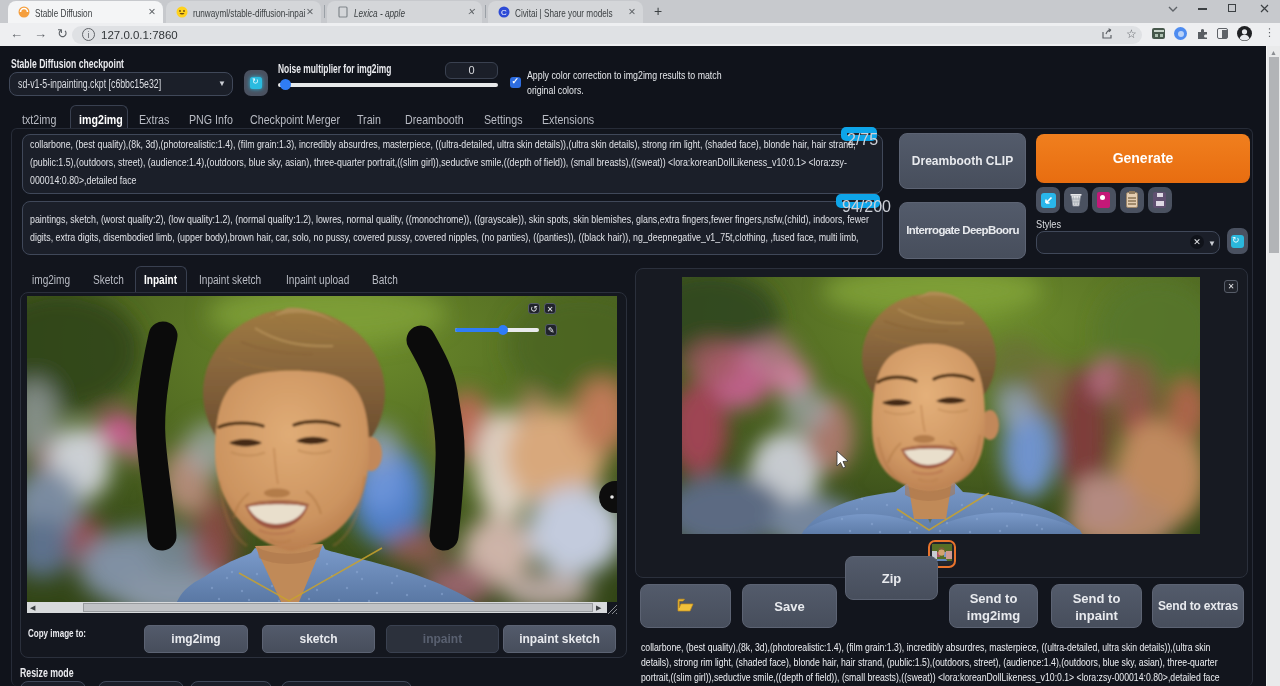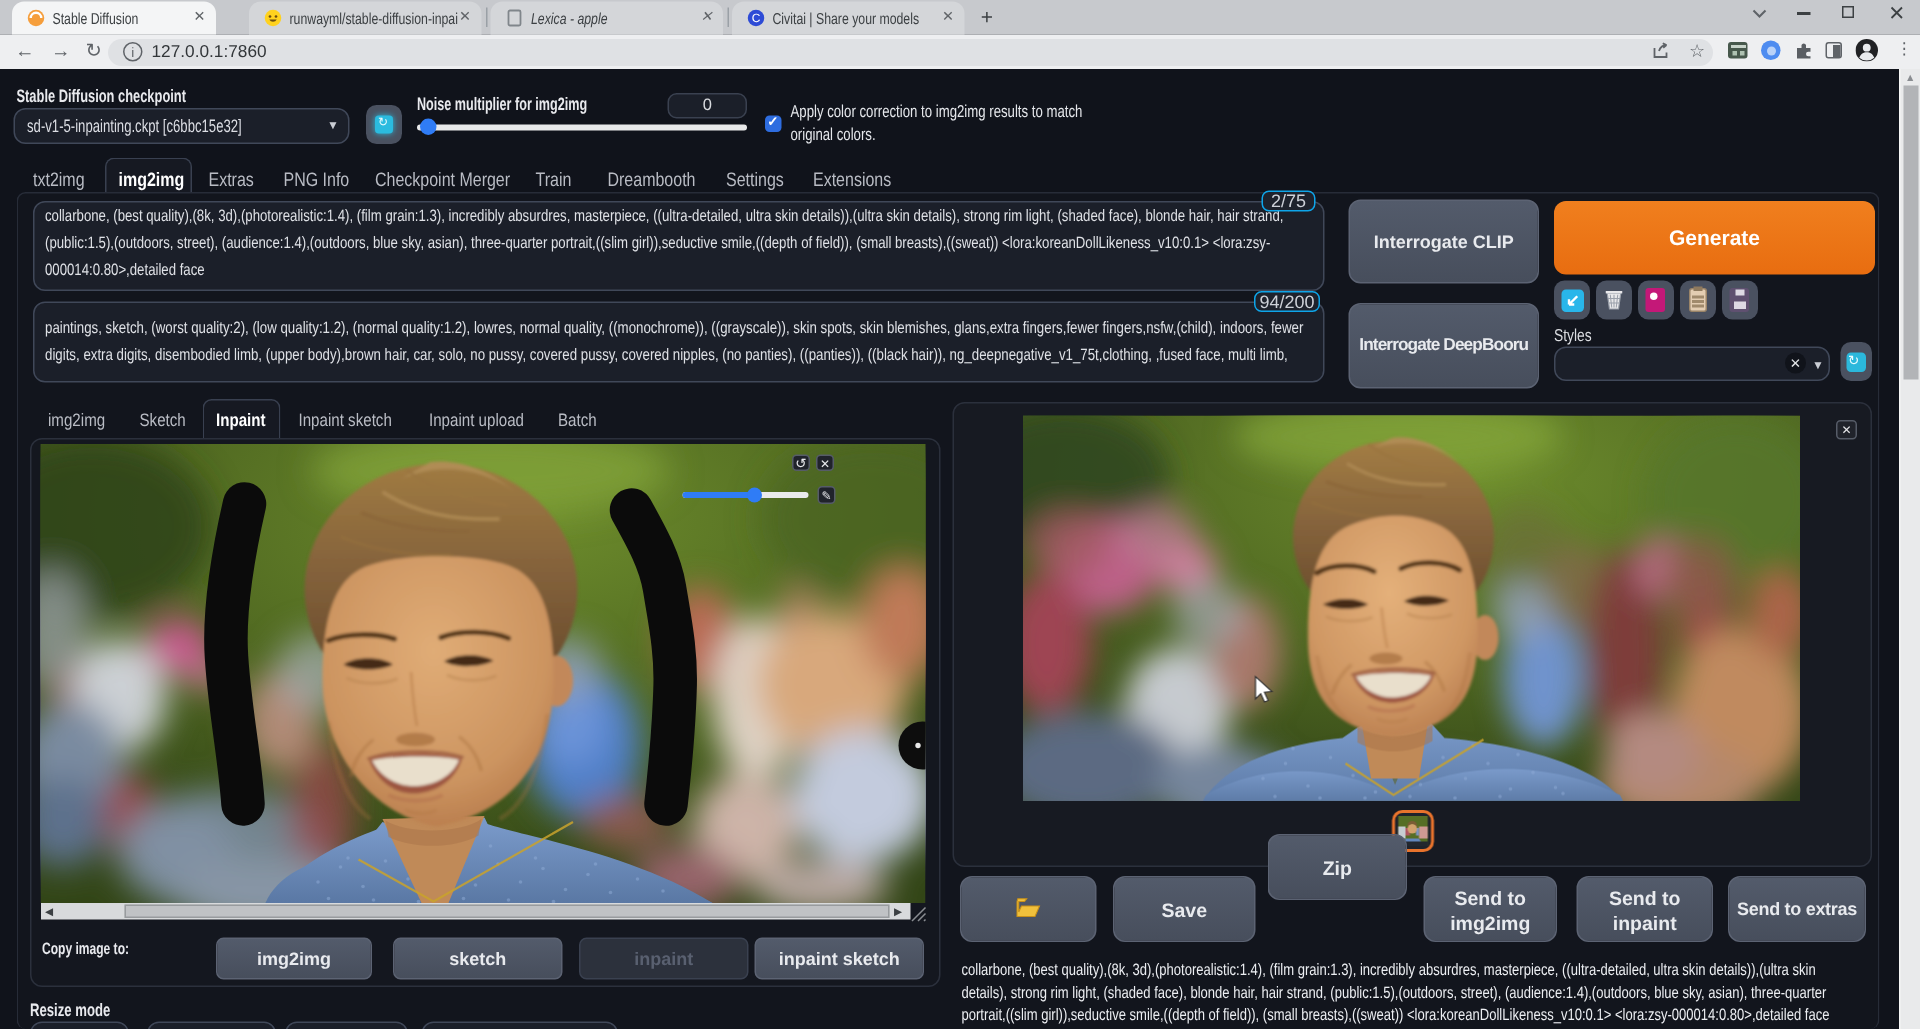--- a/index.html
+++ b/index.html
@@ -19,27 +19,27 @@
   #page { left:0; top:46px; width:1266px; height:640px; background:#10131b; overflow:hidden; }
   #vsb { left:1266px; top:46px; width:14px; height:640px; background:#e9eaeb; border-left:1px solid #f6f6f6;}
   #vsb .thumb { position:absolute; left:2px; top:11px; width:10px; height:196px; background:#b2b4b7; }
   .lbl { font-size:12px; font-weight:bold; color:#e9eaee; }
   .inbox { background:#1b1f29; border:1px solid #404859; border-radius:8px; }
   .gbtn { background:linear-gradient(#535b6b,#474e5c); border:1px solid #5c6373; border-radius:8px; color:#e8eaee; font-weight:bold; text-align:center; }
   .mtab { font-size:13px; color:#b9bcc4; }
   .mtab.sel { color:#fff; font-weight:bold; }
   .tabbox { border:1px solid #394050; border-bottom:none; border-radius:6px 6px 0 0; }
   .sq { transform-origin:0 0; white-space:nowrap; }
-  .cnt { background:#1e222c; border:1px solid #0ea5e9; border-radius:5px; font-size:12px; color:#ced1d8; text-align:center; }
+  .cnt { background:#1e222c; border:6px solid #0ea5e9; border-radius:5px; font-size:16px; color:#ced1d8; text-align:center; }
 </style>
 </head>
 <body>
 
   <div class="abs" id="frame"></div>
-  <div class="abs tab" style="left:8px;width:136px;background:#f4f5f6;">
+  <div class="abs tab" style="left:8px;width:155px;background:#f4f5f6;">
     <span class="fav"><svg width="12" height="12" viewBox="0 0 12 12">
         <circle cx="6" cy="6" r="5.5" fill="#f59e3c"></circle>
         <path d="M2.5 6 A3.5 3.5 0 0 1 9.5 6" fill="none" stroke="#fff" stroke-width="1.6"></path>
       </svg></span>
     <span class="title">Stable Diffusion</span>
     <span class="x" style="right:5px;">✕</span>
   </div>
   <div class="abs tab" style="left:166px;width:155px;background:#d4d6d9;">
     <span class="fav"><svg width="12" height="12" viewBox="0 0 12 12">
         <circle cx="6" cy="6" r="5.5" fill="#ffd21e"></circle>
@@ -146,21 +146,21 @@
   <div class="abs" style="left:11px;top:128px;width:1242px;height:558px;border:1px solid #272c38;border-radius:6px;border-bottom:none;background:#12151d;"></div>
 
   <div class="abs inbox" style="left:22px;top:134px;width:861px;height:60px;"></div>
   <div class="abs sq" style="left:30px;top:135px;font-size:11px;line-height:18px;color:#dfe1e6;transform:scaleX(0.80);">collarbone, (best quality),(8k, 3d),(photorealistic:1.4), (film grain:1.3), incredibly absurdres, masterpiece, ((ultra-detailed, ultra skin details)),(ultra skin details), strong rim light, (shaded face), blonde hair, hair strand,<br>(public:1.5),(outdoors, street), (audience:1.4),(outdoors, blue sky, asian), three-quarter portrait,((slim girl)),seductive smile,((depth of field)), (small breasts),((sweat)) &lt;lora:koreanDollLikeness_v10:0.1&gt; &lt;lora:zsy-<br>000014:0.80&gt;,detailed face</div>
   <div class="abs cnt" style="left:841px;top:127px;width:36px;height:14px;line-height:13px;">2/75</div>
 
   <div class="abs inbox" style="left:22px;top:201px;width:861px;height:54px;"></div>
   <div class="abs sq" style="left:30px;top:210px;font-size:11px;line-height:18px;color:#dfe1e6;transform:scaleX(0.805);">paintings, sketch, (worst quality:2), (low quality:1.2), (normal quality:1.2), lowres, normal quality, ((monochrome)), ((grayscale)), skin spots, skin blemishes, glans,extra fingers,fewer fingers,nsfw,(child), indoors, fewer<br>digits, extra digits, disembodied limb, (upper body),brown hair, car, solo, no pussy, covered pussy, covered nipples, (no panties), ((panties)), ((black hair)), ng_deepnegative_v1_75t,clothing, ,fused face, multi limb,</div>
   <div class="abs cnt" style="left:836px;top:194px;width:44px;height:14px;line-height:13px;">94/200</div>
 
-  <div class="abs gbtn" style="left:899px;top:133px;width:127px;height:56px;font-size:12px;line-height:54px;white-space:nowrap;">Interrogate CLIP</div>
+  <div class="abs gbtn" style="left:899px;top:133px;width:127px;height:56px;font-size:12px;line-height:54px;white-space:nowrap;">Dreambooth CLIP</div>
   <div class="abs gbtn" style="left:899px;top:202px;width:127px;height:57px;font-size:11.5px;line-height:55px;white-space:nowrap;letter-spacing:-0.6px;">Interrogate DeepBooru</div>
 
   <div class="abs" style="left:1036px;top:134px;width:214px;height:49px;border-radius:8px;background:linear-gradient(#f07f1e,#e86d10);color:#fff;font-weight:bold;font-size:14px;text-align:center;line-height:48px;">Generate</div>
 
   <div class="abs" style="left:1036px;top:187px;width:24px;height:26px;background:#4a5160;border-radius:7px;"></div>
   <div class="abs" style="left:1041px;top:193px;width:15px;height:15px;background:#29b6ea;border-radius:3px;"></div>
   <svg class="abs" style="left:1041px;top:193px;" width="15" height="15" viewBox="0 0 15 15">
     <path d="M10.5 4.5 L5 10 M5 10 l0 -3.5 M5 10 l3.5 0" stroke="#fff" stroke-width="1.6" fill="none"></path>
   </svg>
   <div class="abs" style="left:1064px;top:187px;width:24px;height:26px;background:#4a5160;border-radius:7px;"></div>

